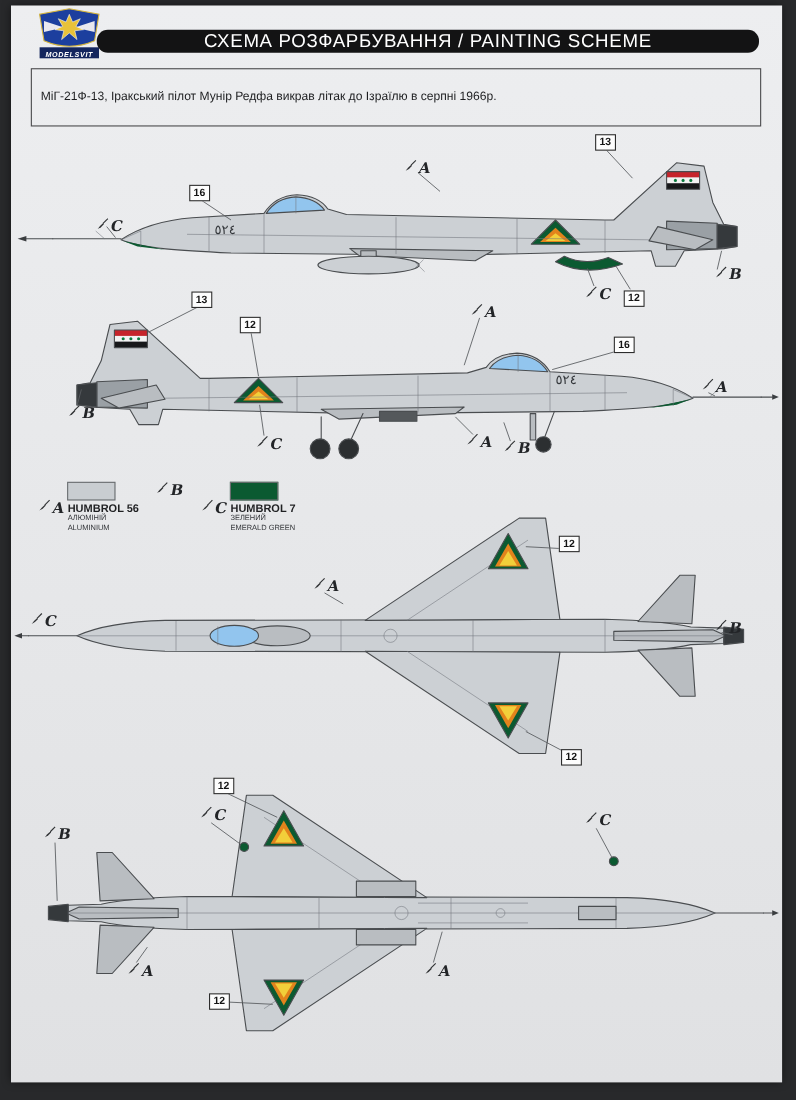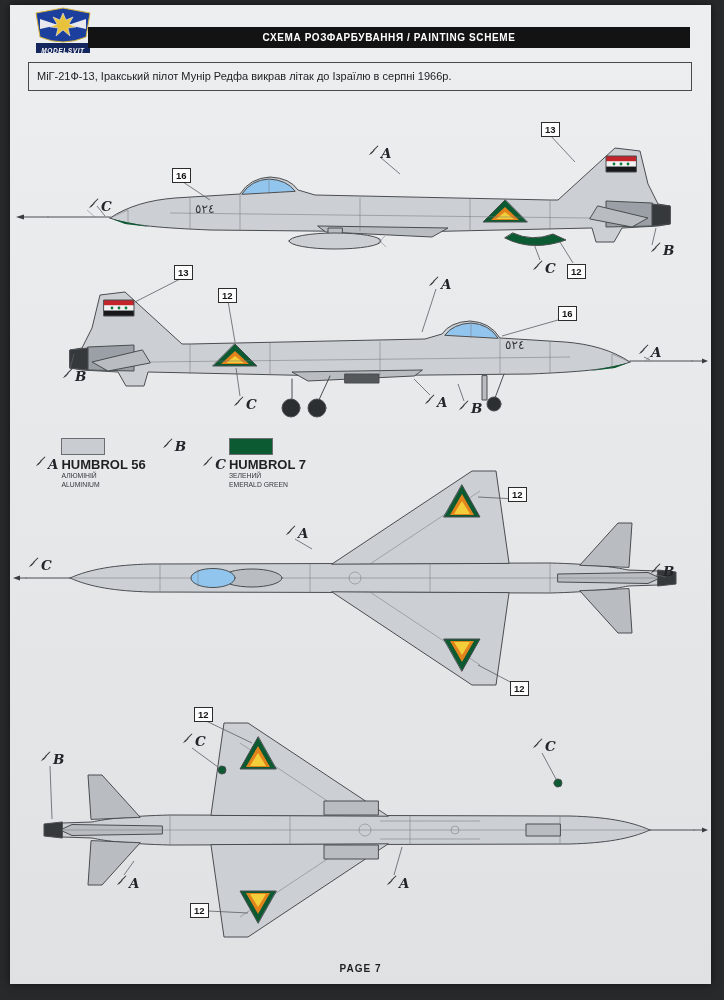--- a/index.html
+++ b/index.html
@@ -15,23 +15,23 @@
         background:linear-gradient(180deg,#edeef0,#e6e7e9 55%,#e0e1e3);
         box-shadow:0 0 8px rgba(0,0,0,.55);}
   
   .logo{position:absolute;left:22px;top:2px;width:62px;height:47px;}
   .logo svg{display:block}
   .logo-text{position:absolute;left:0;right:0;bottom:0;text-align:center;color:#fff;
              font-size:6.5px;font-weight:bold;font-style:italic;letter-spacing:.6px;}
   
   .header-bar{position:absolute;left:78px;top:22px;width:602px;height:21px;background:#131314;
               color:#fff;display:flex;align-items:center;justify-content:center;
-              font-size:10px;font-weight:bold;letter-spacing:.6px;}
+              font-size:17px;font-weight:normal;letter-spacing:.6px;border-radius:10px;}
   .desc-box{position:absolute;left:18px;top:57px;width:664px;box-sizing:border-box;
-            border:1px solid #4a4a4c;padding:5px 8px;font-size:11px;line-height:1.5;color:#1d1e20;}
+            border:1px solid #4a4a4c;padding:17px 8px;font-size:11px;line-height:1.5;color:#1d1e20;}
   
   .view{position:absolute;left:0;width:589px;}
   .v1{top:107px;height:172px}
   .v2{top:257px;height:176px}
   .v3{top:440px;height:262px}
   .v4{top:690px;height:265px}
   .view svg.art{position:absolute;left:0;top:0;}
   
   .co{position:absolute;display:flex;align-items:center;gap:2px;}
   .co.num{background:#fdfdfd;border:1px solid #2c2c2c;padding:0 3px;height:13px;line-height:13px;
@@ -39,21 +39,21 @@
   .co.letter{font-family:"DejaVu Serif",serif;font-style:italic;font-weight:bold;
              font-size:13.5px;color:#222427;}
   .brush{width:11px;height:11px;margin-top:-5px;}
   .serial{position:absolute;font-family:"DejaVu Sans",sans-serif;font-size:12px;color:#34373b;
           letter-spacing:1px;text-align:right;}
   
   .legend{position:absolute;left:25px;top:433px;display:flex;gap:16px;align-items:flex-start;}
   .legend-item{display:flex;gap:3px;}
   .legend-item .co{position:static;}
   .swatch{width:42px;height:15px;border:1px solid #6b6e71;}
-  .paint{font-size:13px;font-weight:bold;margin-top:2px;color:#1f2022;}
+  .paint{font-size:10px;font-weight:bold;margin-top:2px;color:#1f2022;}
   .nm{font-size:6.8px;color:#34363a;line-height:1.3;}
   .footer{position:absolute;left:0;right:0;top:958px;text-align:center;font-size:10px;
           font-weight:bold;letter-spacing:1px;color:#1e1f21;}
   
   .f-alu{fill:var(--aluminium)} .f-alu2{fill:var(--alu2)} .f-steel{fill:var(--steel)}
   .f-dark{fill:var(--nozzle)} .f-dark2{fill:#54585b} .f-canopy{fill:var(--canopy)}
   .f-green{fill:var(--emerald)} .f-orange{fill:var(--orange)} .f-yellow{fill:var(--yellow)}
   .f-red{fill:var(--flag-red)} .f-white{fill:var(--flag-white)} .f-black{fill:var(--flag-black)}
   .f-stargreen{fill:var(--star-green)} .f-tyre{fill:#2c2f31} .f-ink{fill:var(--ink)}
   .s-line{stroke:#4a4d50;stroke-width:1;stroke-linejoin:round;stroke-linecap:round;}
@@ -407,17 +407,14 @@
           <path d="M11,0.8 L6.2,5.6" stroke="#2f3133" stroke-width="1.1" fill="none"></path>
           <path d="M6.6,5 L3.2,8.2 L0.9,11.1 L4.1,9.3 L7,6.4 Z" fill="#2f3133"></path>
         </svg>
         <span>A</span>
       </div>
     <div class="co num" style="left:180px;top:208px">
         <span>12</span>
       </div>
   </div>
 
-  <div class="footer">
-    <span>PAGE 7</span>
-  </div>
 
 </div>
 
 </body></html>

